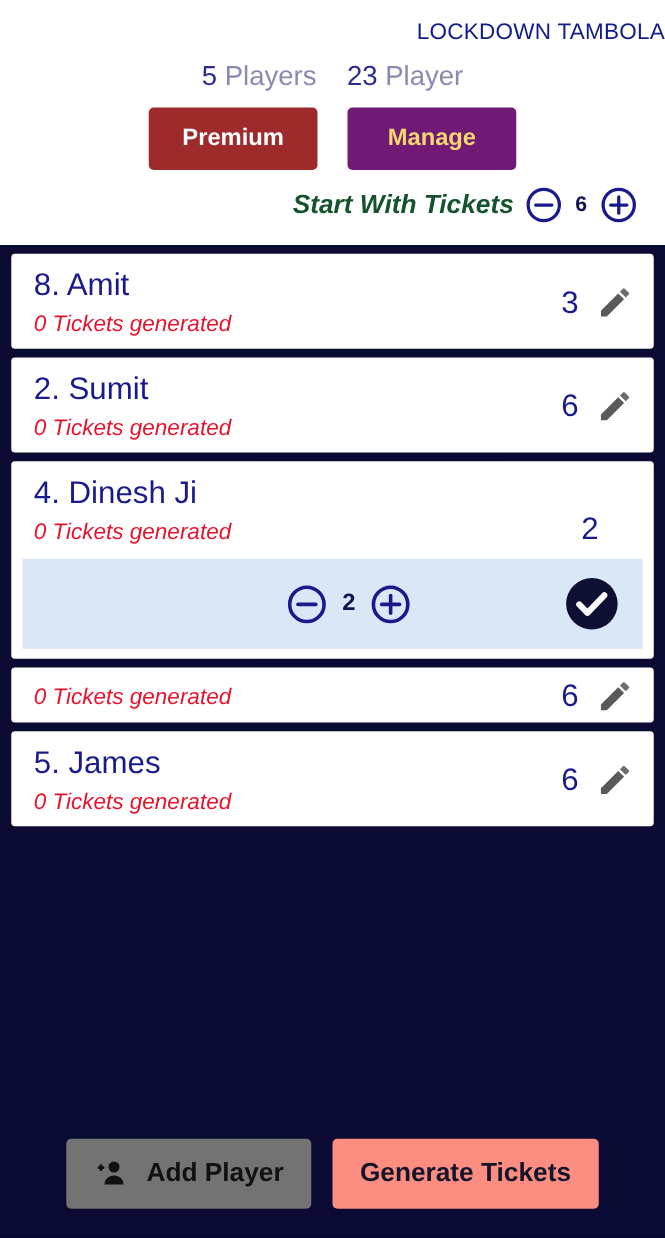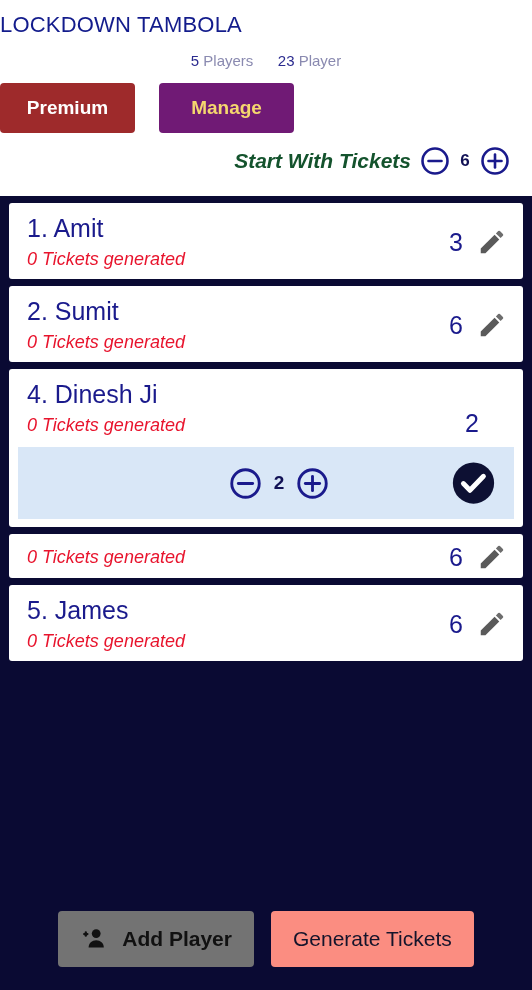--- a/index.html
+++ b/index.html
@@ -26,41 +26,42 @@
 
   
   .header {
     background: #ffffff;
     padding: 4px 0 10px 0;
     flex: 0 0 auto;
     height: 196px;
   }
 
   .app-title {
-    text-align: left;
+    text-align: right;
     color: #131c8c;
-    font-size: 22px;
+    font-size: 18px;
     font-weight: 400;
     letter-spacing: 0.2px;
     line-height: 34px;
     padding-top: 4px;
   }
 
   .stats-row {
     text-align: center;
     margin-top: 5px;
     line-height: 28px;
   }
 
-  .stat { display: inline-block; margin: 0 10px; font-size: 15px; }
+  .stat { display: inline-block; margin: 0 10px; font-size: 22px; }
   .stat .num { color: #2b2b8f; }
   .stat .lbl { color: #8a8ab0; }
 
   .btn-row {
     display: flex;
+    justify-content: center;
     gap: 24px;
     margin-top: 8px;
   }
 
   .btn-premium, .btn-manage {
     border: none;
     border-radius: 4px;
     font-size: 19px;
     font-weight: 600;
     padding: 0 22px;
@@ -223,21 +224,21 @@
     font-family: "Liberation Sans", sans-serif;
   }
   .btn-gen {
     background: #fb8d81;
     color: #14142b;
     border: none;
     border-radius: 4px;
     height: 56px;
     padding: 0 22px;
     font-size: 21px;
-    font-weight: 400;
+    font-weight: 700;
     cursor: pointer;
     font-family: "Liberation Sans", sans-serif;
   }
   .addicon { width: 30px; height: 24px; flex: 0 0 auto; }
   .addicon svg { display: block; }
 </style>
 </head>
 <body>
 
 <div id="app">
@@ -279,21 +280,21 @@
         </svg>
       </span>
     </div>
   </div>
 
   <div class="list">
 
     <div class="card">
       <div class="card-main">
         <div class="card-text">
-          <div class="player-name">1. Amit</div>
+          <div class="player-name">8. Amit</div>
           <div class="player-sub">0 Tickets generated</div>
         </div>
         <div class="card-right">
           <span class="ticket-count">3</span>
           <span class="pencil">
             <svg width="30" height="30" viewBox="0 0 24 24">
               <path d="M3 17.25V21h3.75L17.81 9.94l-3.75-3.75L3 17.25z" fill="#5a5a5a"></path>
               <path d="M20.71 7.04a1 1 0 0 0 0-1.41l-2.34-2.34a1 1 0 0 0-1.41 0l-1.83 1.83 3.75 3.75 1.83-1.83z" fill="#6d6d6d"></path>
             </svg>
           </span>

